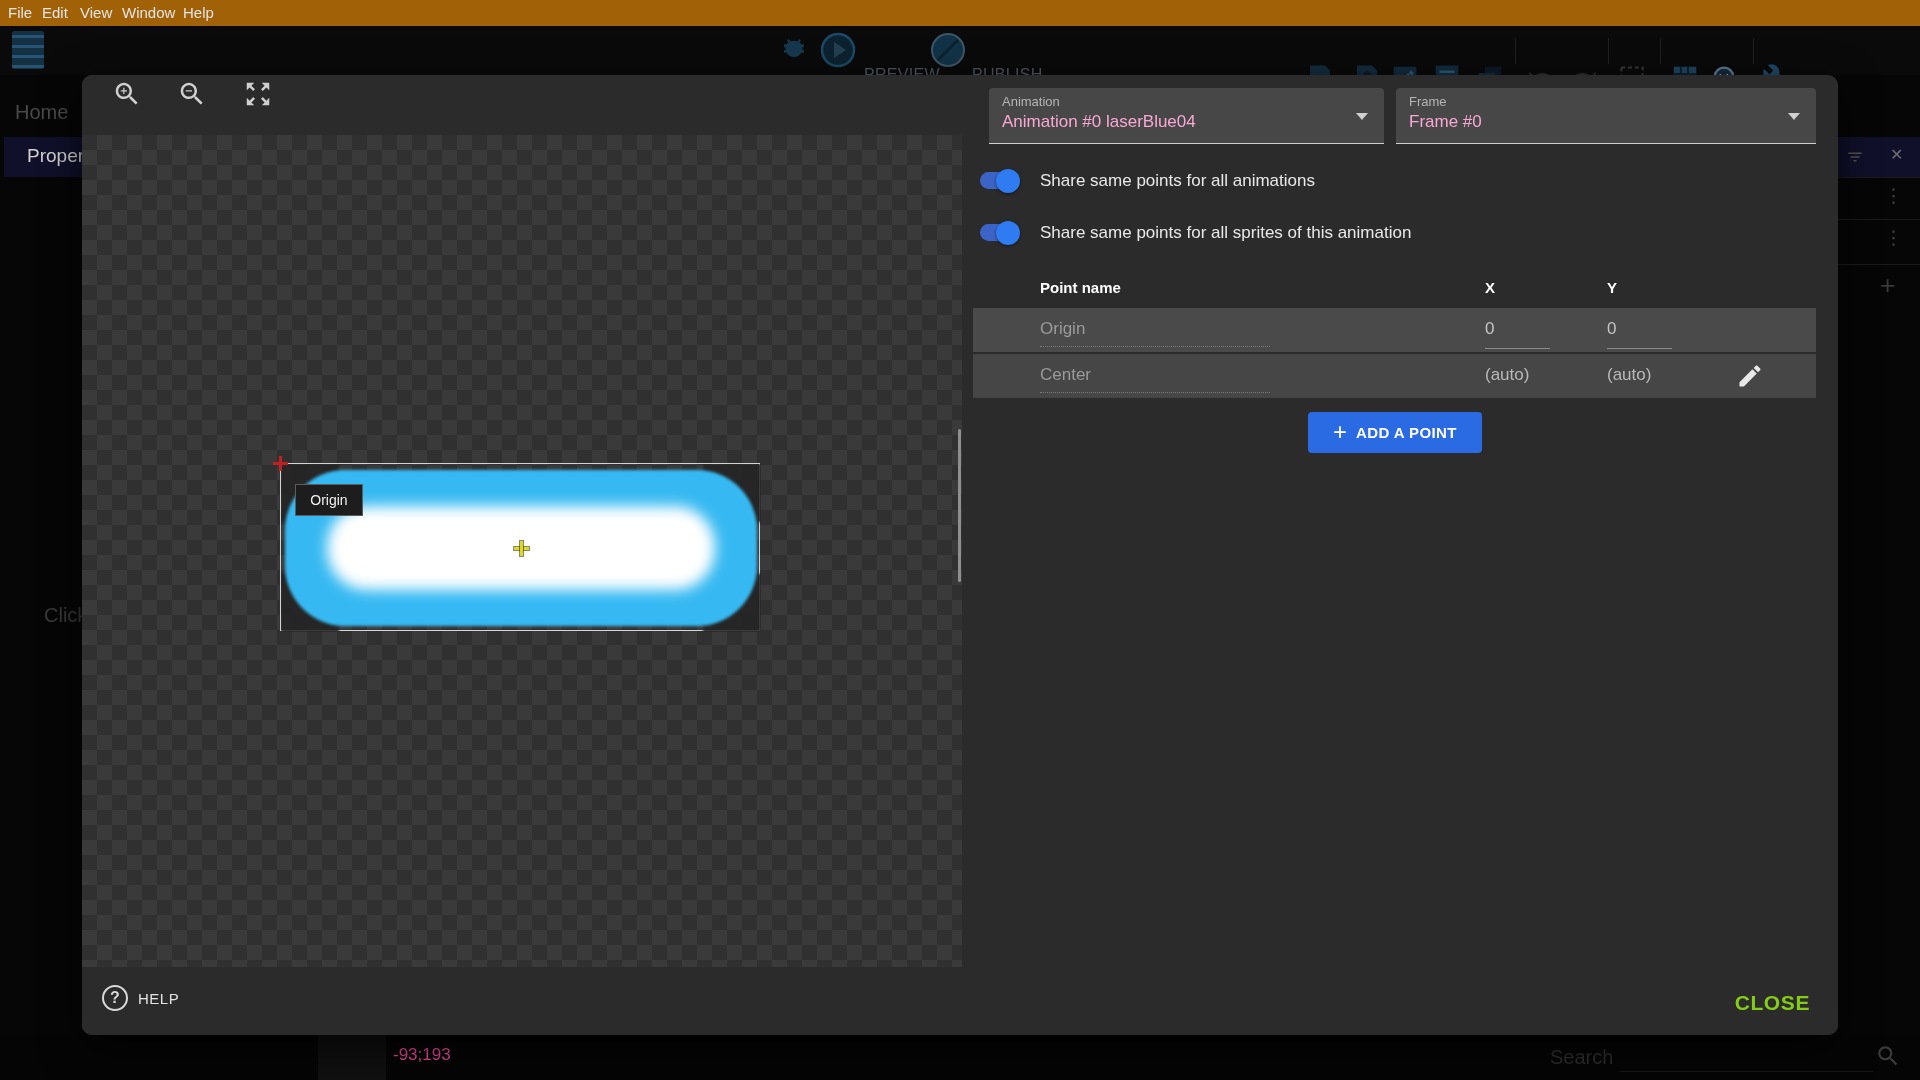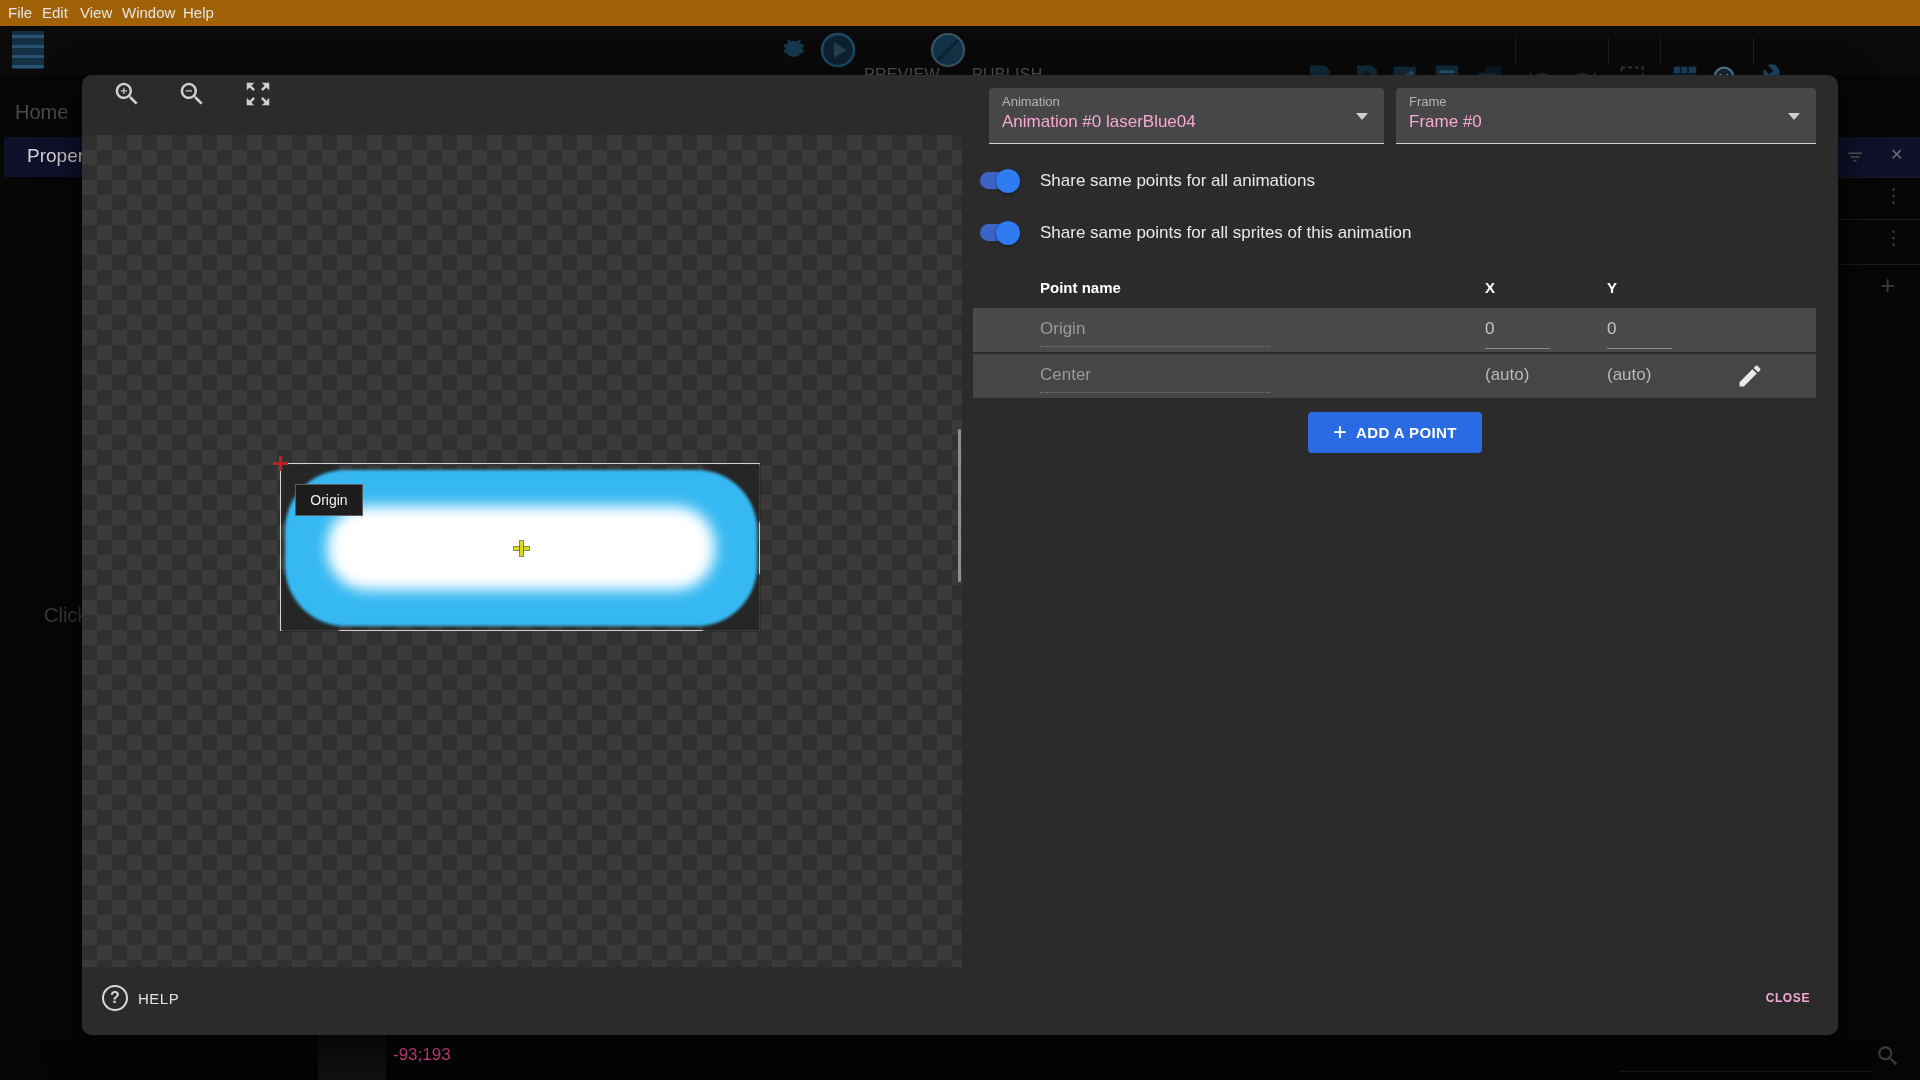--- a/index.html
+++ b/index.html
@@ -52,21 +52,21 @@
   .origin-tip { position:absolute; left:14px; top:20px; width:68px; height:32px; background:#1d1d1d;
                 border:1px solid #5c5c5c; color:#f0f0f0; font-size:14px; display:flex; align-items:center;
                 justify-content:center; }
   .canvas-scrollbar { position:absolute; left:876px; top:354px; width:3px; height:153px; background:#8f8f8f; border-radius:2px; }
 
   .dlg-bottom { position:absolute; left:0; top:892px; width:1756px; height:68px; background:#2b2b2b; }
   .help-btn { position:absolute; left:20px; top:18px; display:flex; align-items:center; gap:10px; cursor:pointer; }
   .help-circle { width:26px; height:26px; border:2px solid #d8d8d8; border-radius:50%; color:#d8d8d8;
                  font-size:16px; font-weight:bold; display:flex; align-items:center; justify-content:center; }
   .help-text { font-size:15px; color:#e2e2e2; letter-spacing:.5px; }
-  .close-btn { position:absolute; right:28px; top:24px; font-size:12px; font-weight:bold; color:#f9a8d4;
+  .close-btn { position:absolute; right:28px; top:24px; font-size:21px; font-weight:bold; color:#84cc16;
                letter-spacing:.6px; cursor:pointer; }
 
   .panel { position:absolute; left:891px; top:0; width:843px; height:892px; }
   .dd { position:absolute; top:13px; height:56px; background:#474747; border-radius:4px 4px 0 0;
         border-bottom:1px solid #cfcfcf; cursor:pointer; }
   .dd-label { position:absolute; left:13px; top:6px; font-size:13px; color:#b5b5b5; }
   .dd-value { position:absolute; left:13px; top:24px; font-size:17px; color:#f9a8d4; }
   .dd-caret { position:absolute; right:16px; top:25px; width:0; height:0;
               border-left:6px solid transparent; border-right:6px solid transparent; border-top:7px solid #cfcfcf; }
   .toggle-track { position:absolute; width:38px; height:17px; border-radius:9px; background:#3c63c6; cursor:pointer; }
@@ -195,20 +195,21 @@
   <div class="edge-row-sep" style="left:1838px;top:177px"></div>
   <span class="dots" style="left:1884px;top:186px">⋮</span>
   <div class="edge-row-sep" style="left:1838px;top:219px"></div>
   <span class="dots" style="left:1884px;top:228px">⋮</span>
   <div class="edge-row-sep" style="left:1838px;top:264px"></div>
   <span class="abs" style="left:1880px;top:270px;font-size:26px;color:#3a3a3a">+</span>
 
   <div class="statusbar">
     <div class="status-block"></div>
     <span class="coords">-93;193</span>
+    <input class="search-input" placeholder="Search" style="">
     <div class="search-underline"></div>
     <svg class="abs" style="left:1875px;top:8px" width="26" height="26" viewBox="0 0 24 24">
       <path fill="#3a3a3a" d="M15.5 14h-.79l-.28-.27C15.41 12.59 16 11.11 16 9.5 16 5.91 13.09 3 9.5 3S3 5.91 3 9.5 5.91 16 9.5 16c1.61 0 3.09-.59 4.23-1.57l.27.28v.79l5 4.99L20.49 19l-4.99-5zm-6 0C7.01 14 5 11.99 5 9.5S7.01 5 9.5 5 14 7.01 14 9.5 11.99 14 9.5 14z"></path>
     </svg>
   </div>
 
   <div class="dialog">
 
     <div class="canvas-zone">
       <div class="zoombar">

